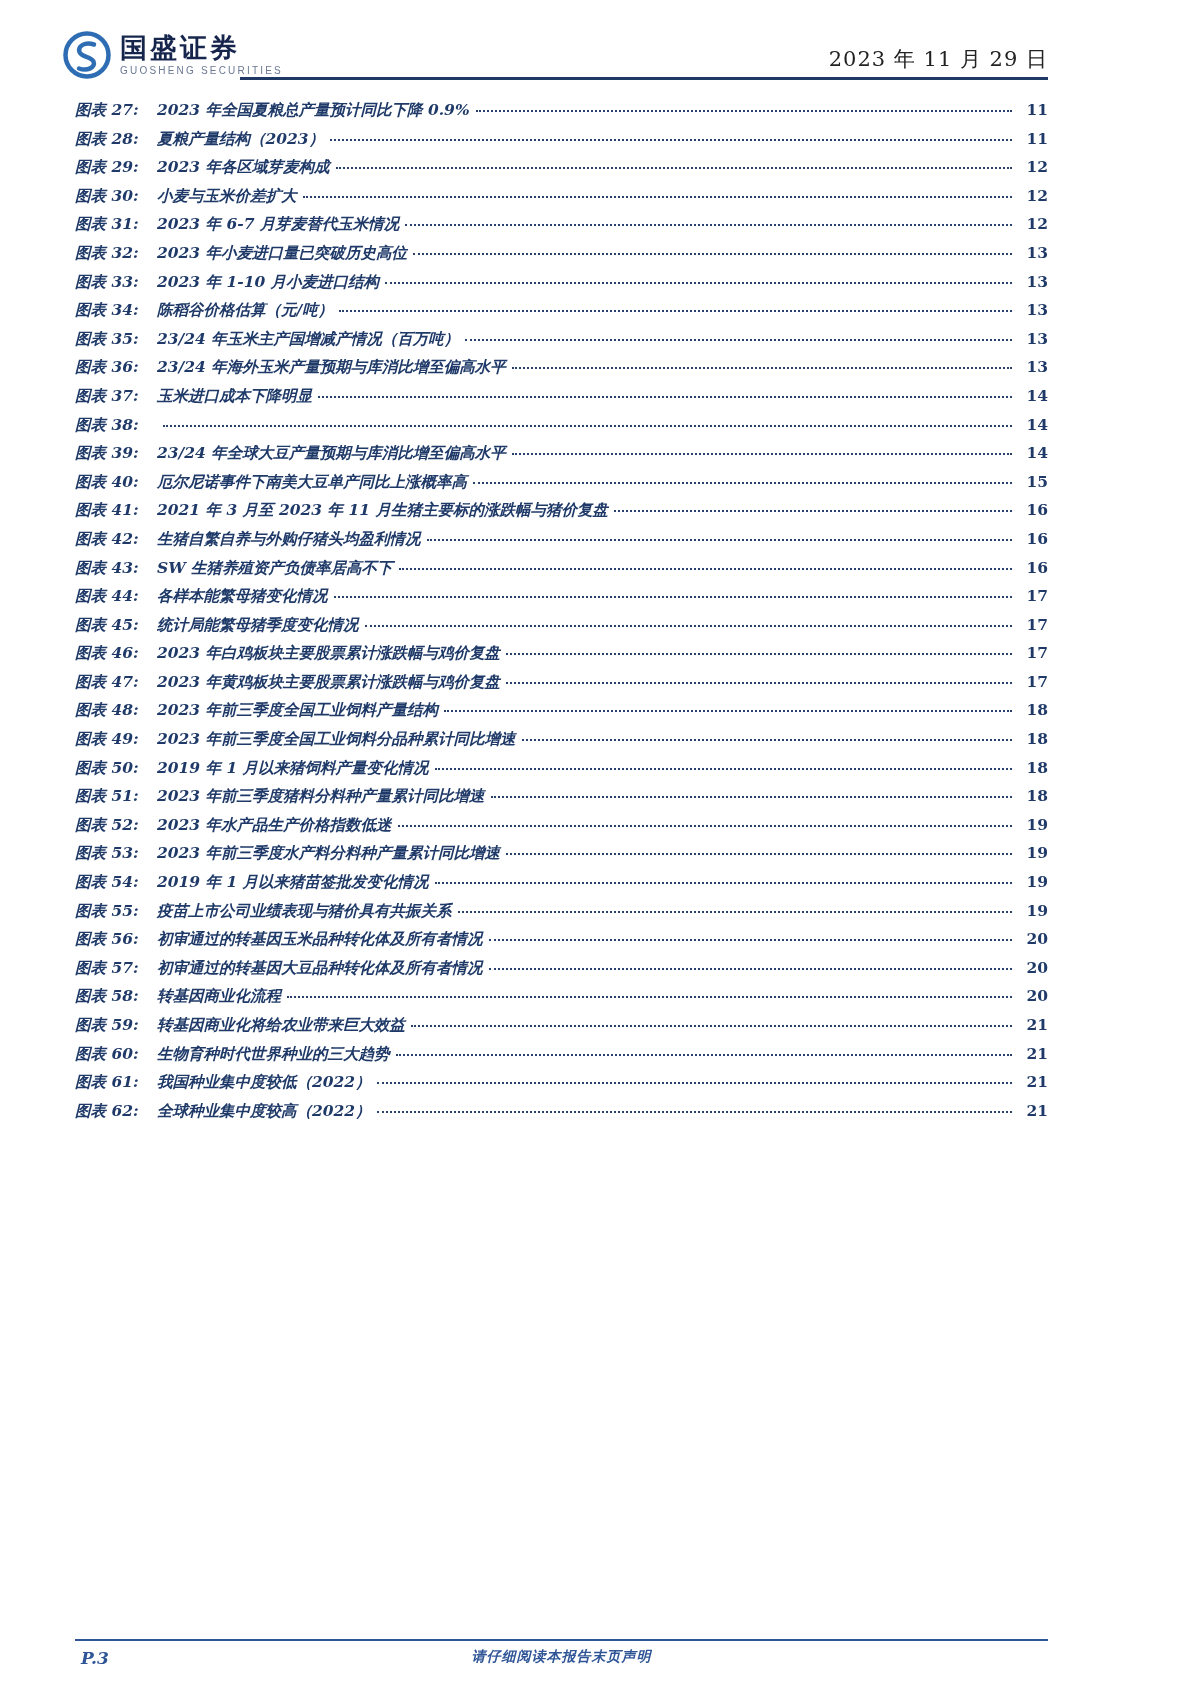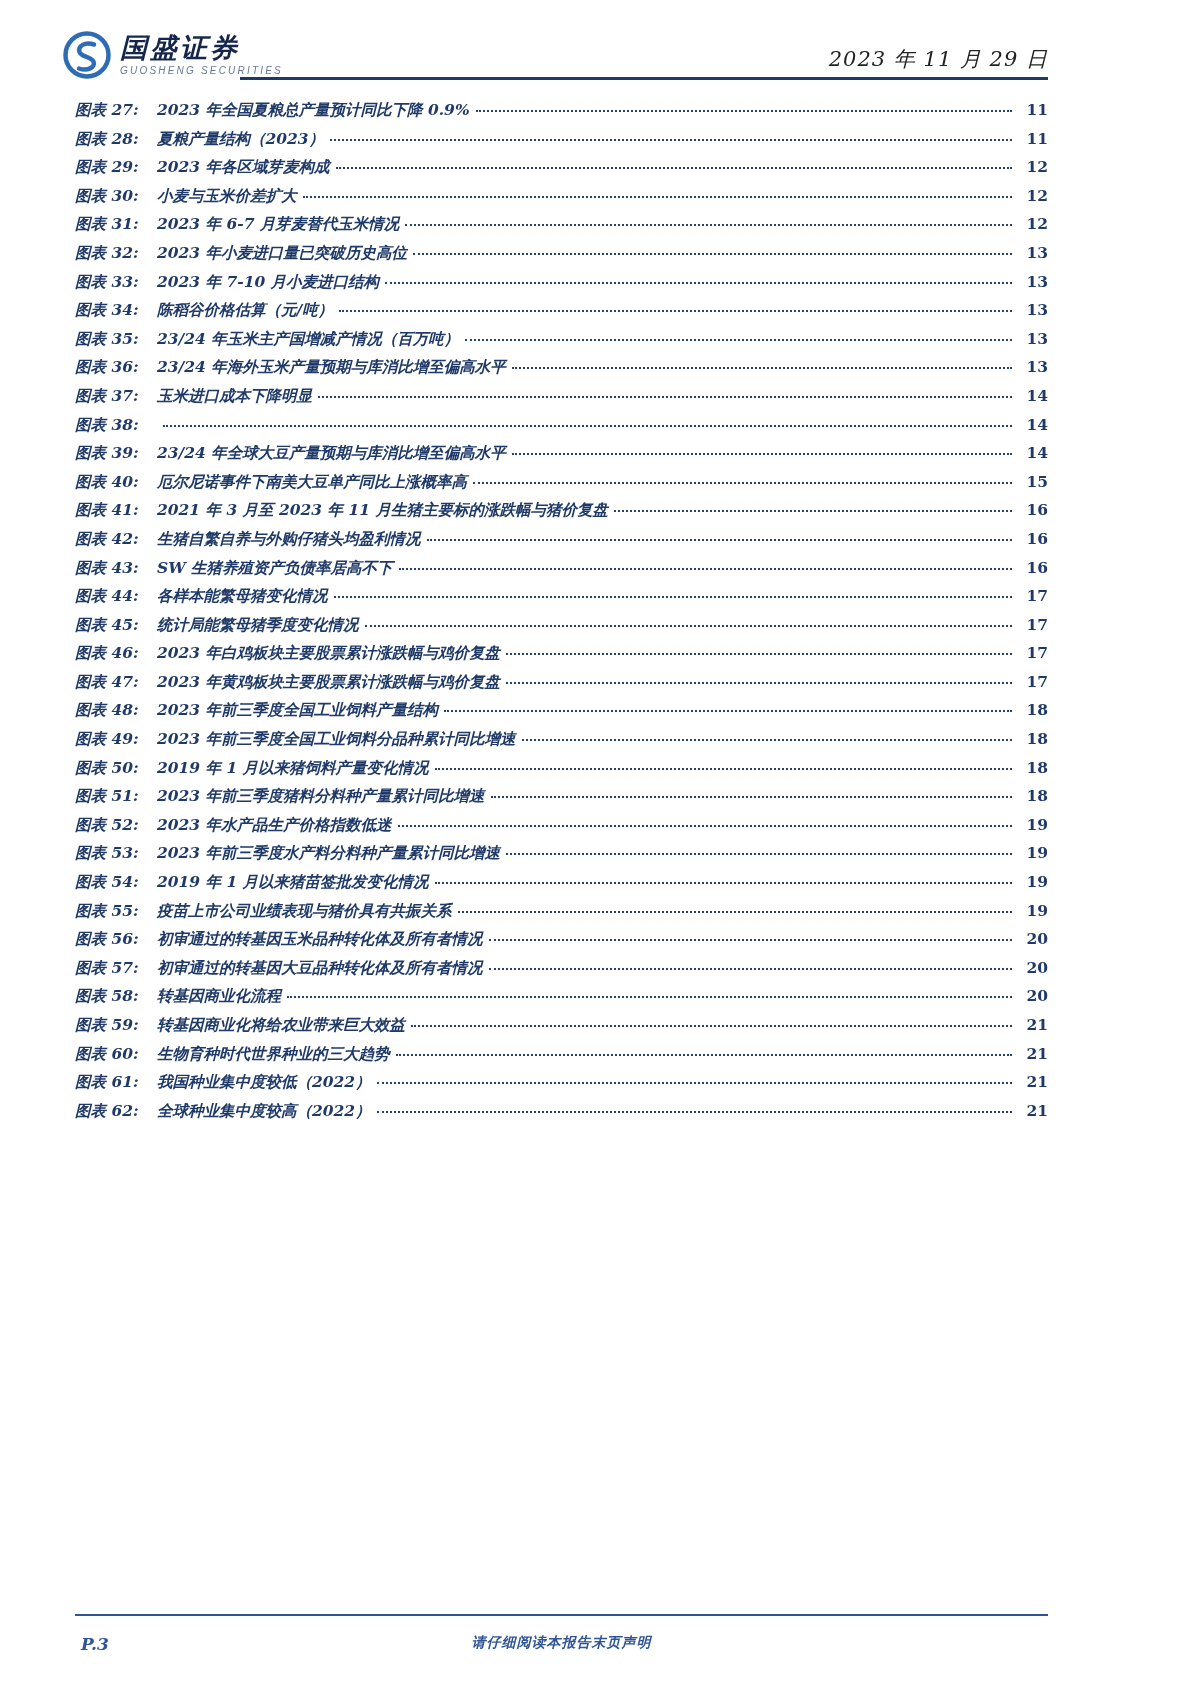--- a/index.html
+++ b/index.html
@@ -10,21 +10,20 @@
     margin: 0 auto;
     background: #ffffff;
     font-family: "DejaVu Serif", "Liberation Serif", serif;
     overflow: hidden;
   }
 
   
   .header {
     display: flex;
     padding: 30px 152px 0 62px;
-    font-style: italic;
   }
   .brand {
     display: flex;
     align-items: center;
     width: 178px;
     flex: none;
   }
   .logo {
     width: 50px;
     height: 50px;
@@ -105,23 +104,23 @@
     font-style: normal;
     font-weight: bold;
     margin-left: 7px;
   }
 
   
   .footer {
     position: absolute;
     left: 75px;
     right: 152px;
-    bottom: 40px;
+    bottom: 26px;
     border-top: 2.5px solid #2f5597;
-    padding-top: 18px;
+    padding-top: 7px;
   }
   .footer-row { position: relative; height: 24px; }
   .page-label {
     position: absolute;
     left: 6px;
     top: 0;
     color: #2f5597;
     font-size: 17px;
     font-weight: bold;
     font-style: italic;
@@ -197,21 +196,21 @@
 
     <div class="toc-row">
       <span class="toc-label">图表 32:</span>
       <span class="toc-title">2023 年小麦进口量已突破历史高位</span>
       <span class="dots"></span>
       <span class="page-num">13</span>
     </div>
 
     <div class="toc-row">
       <span class="toc-label">图表 33:</span>
-      <span class="toc-title">2023 年 7-10 月小麦进口结构</span>
+      <span class="toc-title">2023 年 1-10 月小麦进口结构</span>
       <span class="dots"></span>
       <span class="page-num">13</span>
     </div>
 
     <div class="toc-row">
       <span class="toc-label">图表 34:</span>
       <span class="toc-title">陈稻谷价格估算（元/吨）</span>
       <span class="dots"></span>
       <span class="page-num">13</span>
     </div>

